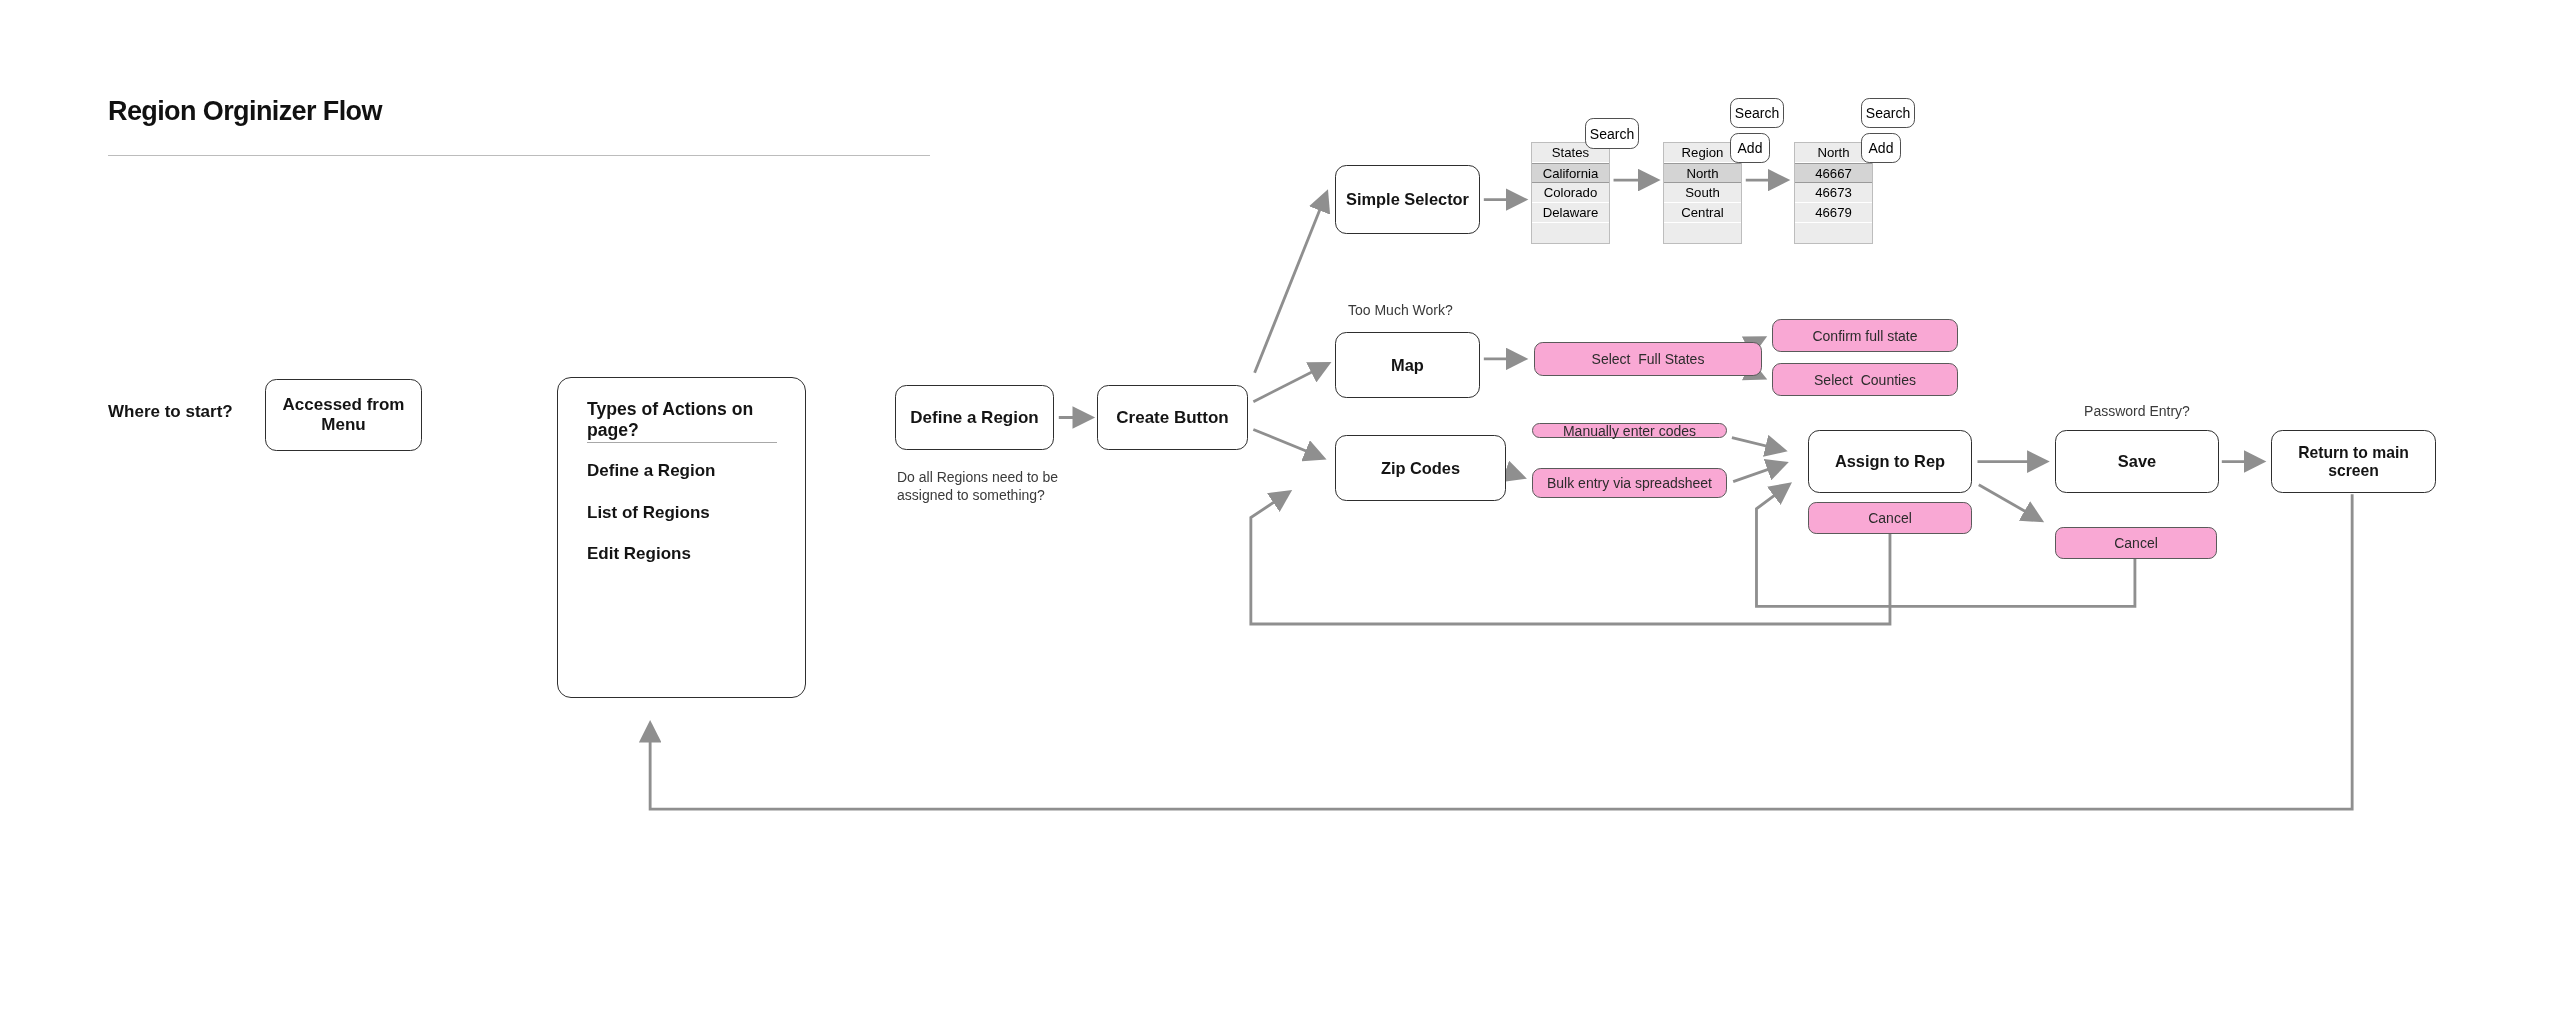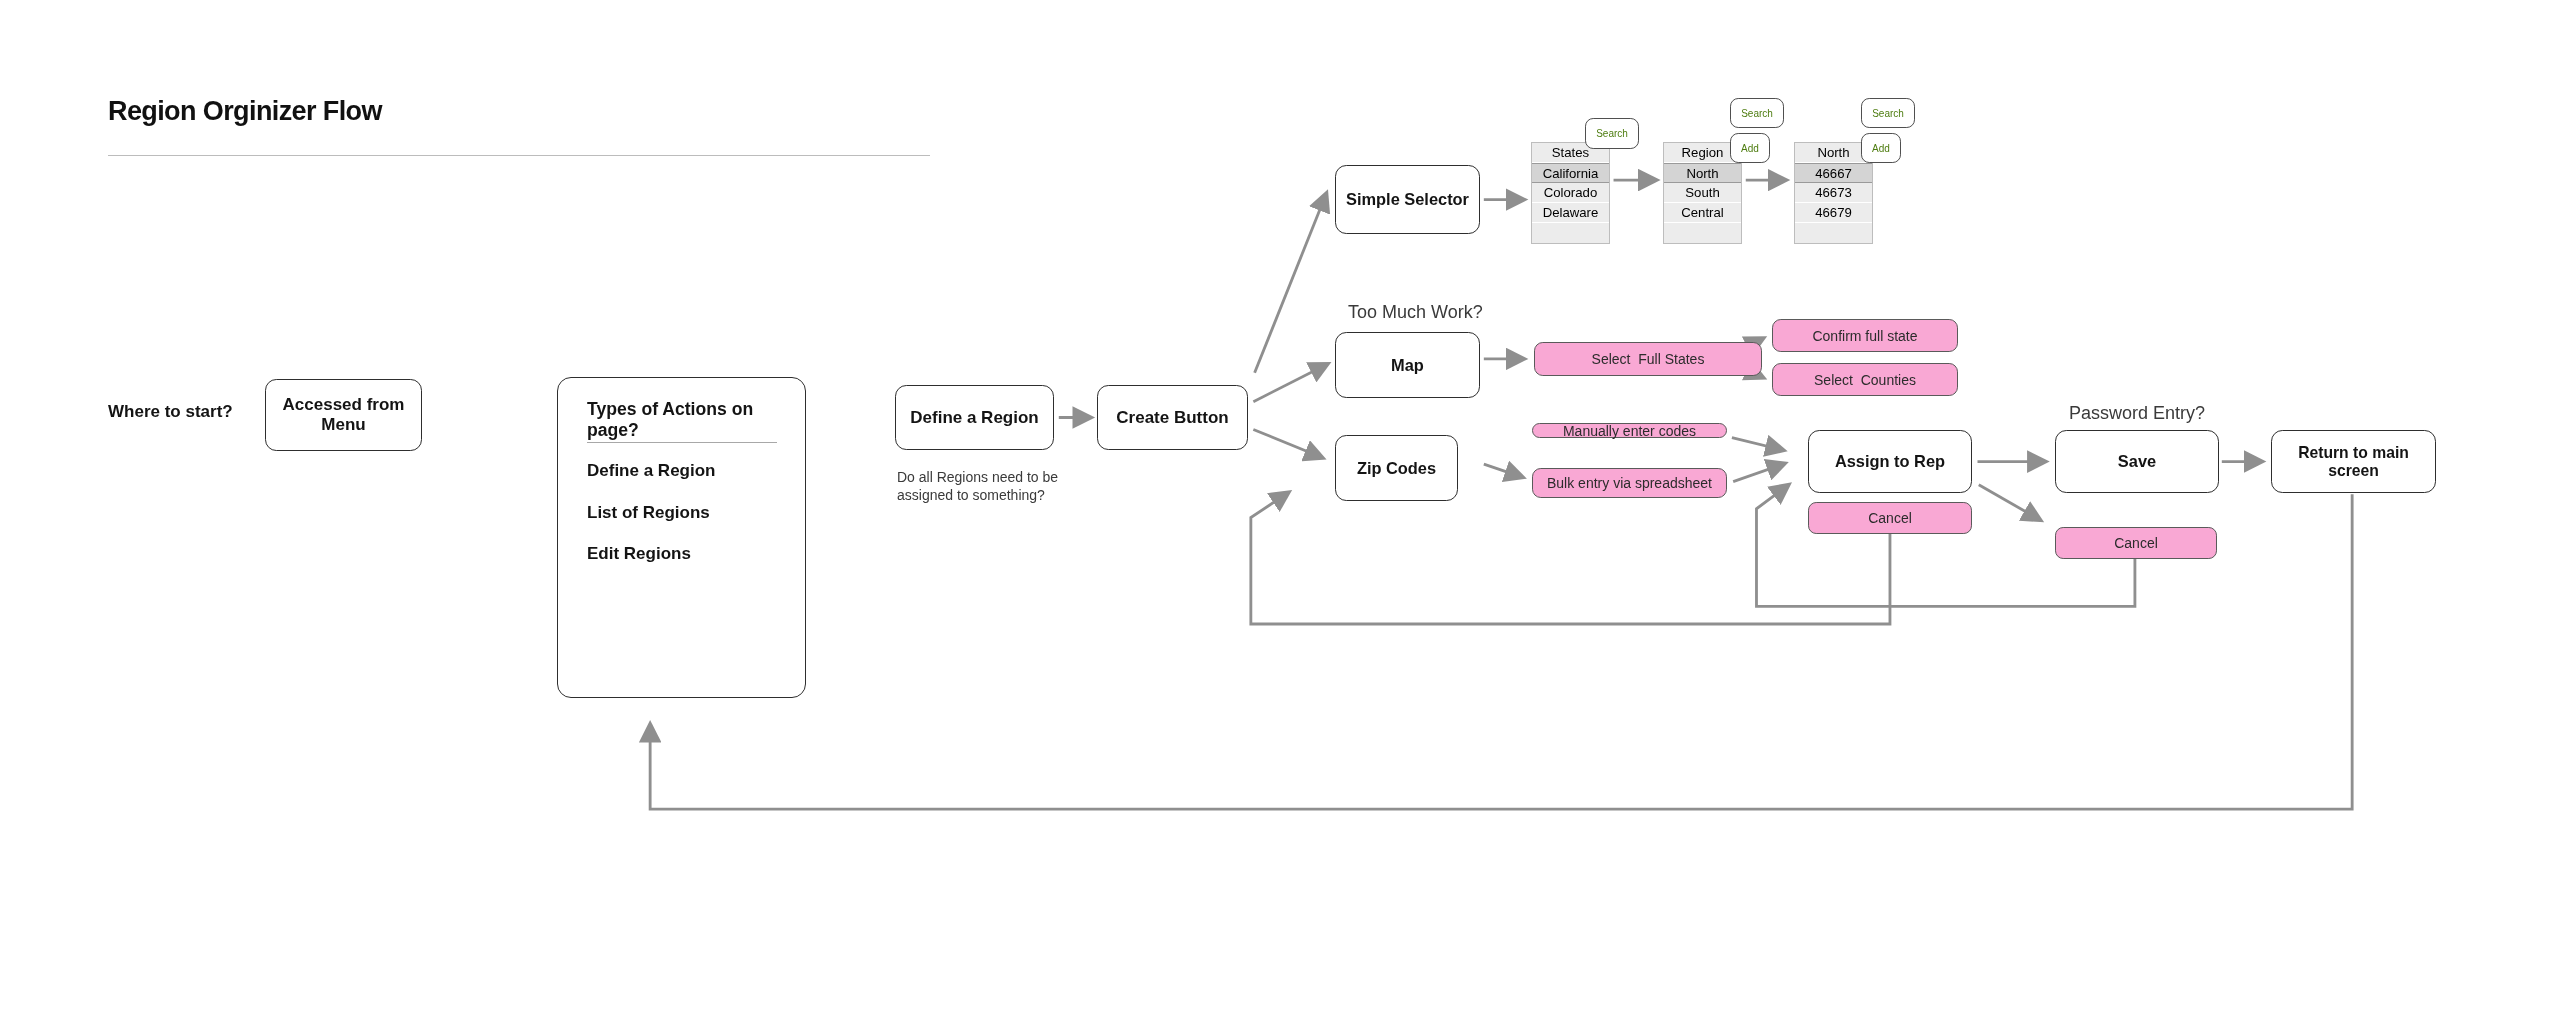--- a/index.html
+++ b/index.html
@@ -5,42 +5,42 @@
   html,body{margin:0;padding:0;background:#ffffff;}
   #canvas{position:relative;width:2576px;height:1027px;background:#fff;overflow:hidden;
           font-family:"Liberation Sans","DejaVu Sans",sans-serif;color:#1f1f1f;}
   svg.wires{position:absolute;left:0;top:0;width:2576px;height:1027px;pointer-events:none;}
 
   .page-title{position:absolute;left:108px;top:96px;font-size:27px;font-weight:bold;
               letter-spacing:-0.6px;color:#111;}
   .title-rule{position:absolute;left:108px;top:155px;width:822px;height:1.3px;background:#bcbcbc;}
 
   .plain-label{position:absolute;font-size:17px;font-weight:bold;color:#141414;}
-  .soft-label{position:absolute;font-size:18px;color:#3a3a3a;}
+  .soft-label{position:absolute;font-size:14px;color:#3a3a3a;}
 
   .node{position:absolute;display:flex;align-items:center;justify-content:center;
         background:#fff;border:1.9px solid #2e2e2e;border-radius:11.3px;
         font-size:17px;font-weight:bold;color:#141414;text-align:center;box-sizing:border-box;}
   .node.small-font{font-size:15.7px;}
 
   .panel{position:absolute;left:557px;top:377px;width:249px;height:321px;background:#fff;
          border:1.6px solid #2e2e2e;border-radius:14px;box-sizing:border-box;}
   .panel-title{position:absolute;left:29px;top:21.4px;font-size:17.6px;font-weight:bold;color:#141414;}
   .panel-rule{position:absolute;left:29px;top:64px;width:190px;height:0.9px;background:#a8a8a8;}
   .panel-item{position:absolute;left:29px;font-size:17px;font-weight:bold;color:#141414;}
 
   .note{position:absolute;left:897px;top:469px;width:164px;font-size:14px;line-height:17.6px;color:#3a3a3a;}
 
   .pill{position:absolute;display:flex;align-items:center;justify-content:center;
         background:#f9a8d4;border:1.3px solid #5a5a5a;border-radius:8.8px;
         font-size:14px;color:#2c2c2c;box-sizing:border-box;white-space:pre;}
 
   .btn{position:absolute;display:flex;align-items:center;justify-content:center;
        background:#fff;border:1.3px solid #4f4f4f;border-radius:8.2px;
-       font-size:10px;color:#4d7c0f;box-sizing:border-box;z-index:6;}
+       font-size:14px;color:#000000;box-sizing:border-box;z-index:6;}
 
   .dtable{position:absolute;z-index:3;border:0.6px solid #bdbdbd;box-sizing:border-box;}
   .trow{height:20px;display:flex;align-items:center;justify-content:center;
         background:#ececec;border-bottom:1.9px solid #ffffff;
         font-size:13.2px;color:#000000;box-sizing:border-box;}
   .trow:last-child{border-bottom:none;}
   .trow.sel{background:#d4d4d4;border-top:0.9px solid #9a9a9a;border-bottom:1.3px solid #9a9a9a;}
 </style>
 </head>
 <body>
@@ -132,21 +132,21 @@
   <div class="btn" style="left:1861px;top:133px;width:40px;height:30px;">Add</div>
 
   <div class="soft-label" style="left:1348px;top:302px;">Too Much Work?</div>
 
   <div class="node" style="left:1335px;top:332px;width:145px;height:66px;font-size:16.4px;">Map</div>
 
   <div class="pill" style="left:1534px;top:342px;width:228px;height:34px;">Select  Full States</div>
   <div class="pill" style="left:1772px;top:319px;width:186px;height:33px;">Confirm full state</div>
   <div class="pill" style="left:1772px;top:363px;width:186px;height:33px;">Select  Counties</div>
 
-  <div class="node" style="left:1335px;top:435px;width:123px;height:66px;font-size:16.4px;text-align:right;">Zip Codes</div>
+  <div class="node" style="left:1335px;top:435px;width:171px;height:66px;font-size:16.4px;text-align:right;">Zip Codes</div>
 
   <div class="pill" style="left:1532px;top:423px;width:195px;height:15px;">Manually enter codes</div>
   <div class="pill" style="left:1532px;top:468px;width:195px;height:30px;">Bulk entry via spreadsheet</div>
 
   <div class="node" style="left:1808px;top:430px;width:164px;height:63px;font-size:16.4px;">Assign to Rep</div>
   <div class="pill" style="left:1808px;top:502px;width:164px;height:31.5px;border-radius:8.2px;">Cancel</div>
 
   <div class="soft-label" style="left:2055px;top:403px;width:164px;text-align:center;">Password Entry?</div>
 
   <div class="node" style="left:2055px;top:430px;width:164px;height:63px;font-size:16.4px;">Save</div>

